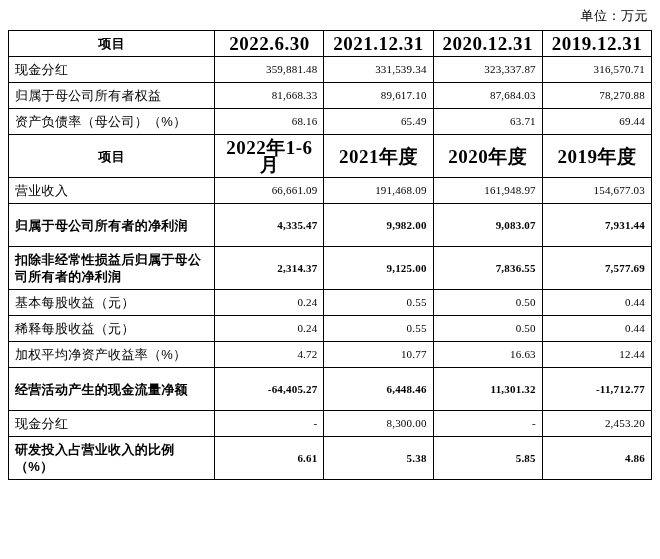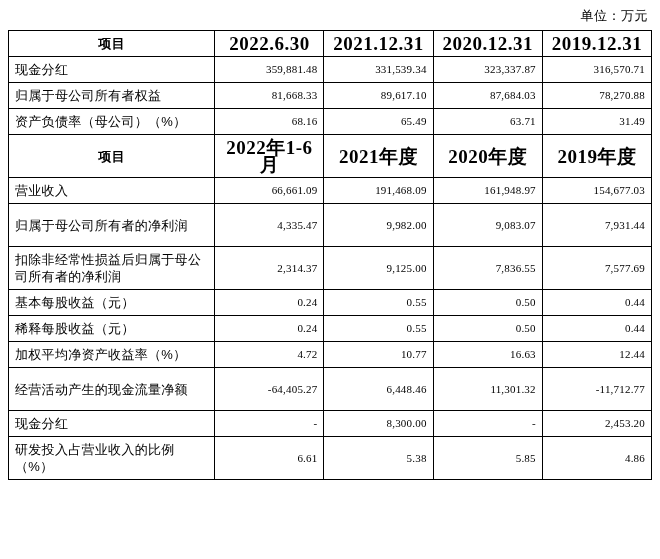--- a/index.html
+++ b/index.html
@@ -56,21 +56,21 @@
   .num {
     text-align: right;
     font-family: "Liberation Serif", serif;
     font-size: 11px;
     letter-spacing: 0.2px;
   }
   .hdr.num-hdr {
     font-family: Liberation Serif, serif;
     font-size: 19px;
   }
-  .tall td { height: 34px; }
+  .tall td { height: 34px; font-weight: bold; }
 </style>
 </head>
 <body>
 
 <div class="page">
 
   <div class="unit-line">单位：万元</div>
 
   <table class="fin">
     <colgroup>
@@ -102,21 +102,21 @@
         <td class="num">81,668.33</td>
         <td class="num">89,617.10</td>
         <td class="num">87,684.03</td>
         <td class="num">78,270.88</td>
       </tr>
       <tr>
         <td class="lbl">资产负债率（母公司）（%）</td>
         <td class="num">68.16</td>
         <td class="num">65.49</td>
         <td class="num">63.71</td>
-        <td class="num">31.49</td>
+        <td class="num">69.44</td>
       </tr>
 
       <tr>
         <td class="hdr">项目</td>
         <td class="hdr num-hdr">2022年1-6月</td>
         <td class="hdr num-hdr">2021年度</td>
         <td class="hdr num-hdr">2020年度</td>
         <td class="hdr num-hdr">2019年度</td>
       </tr>
 

